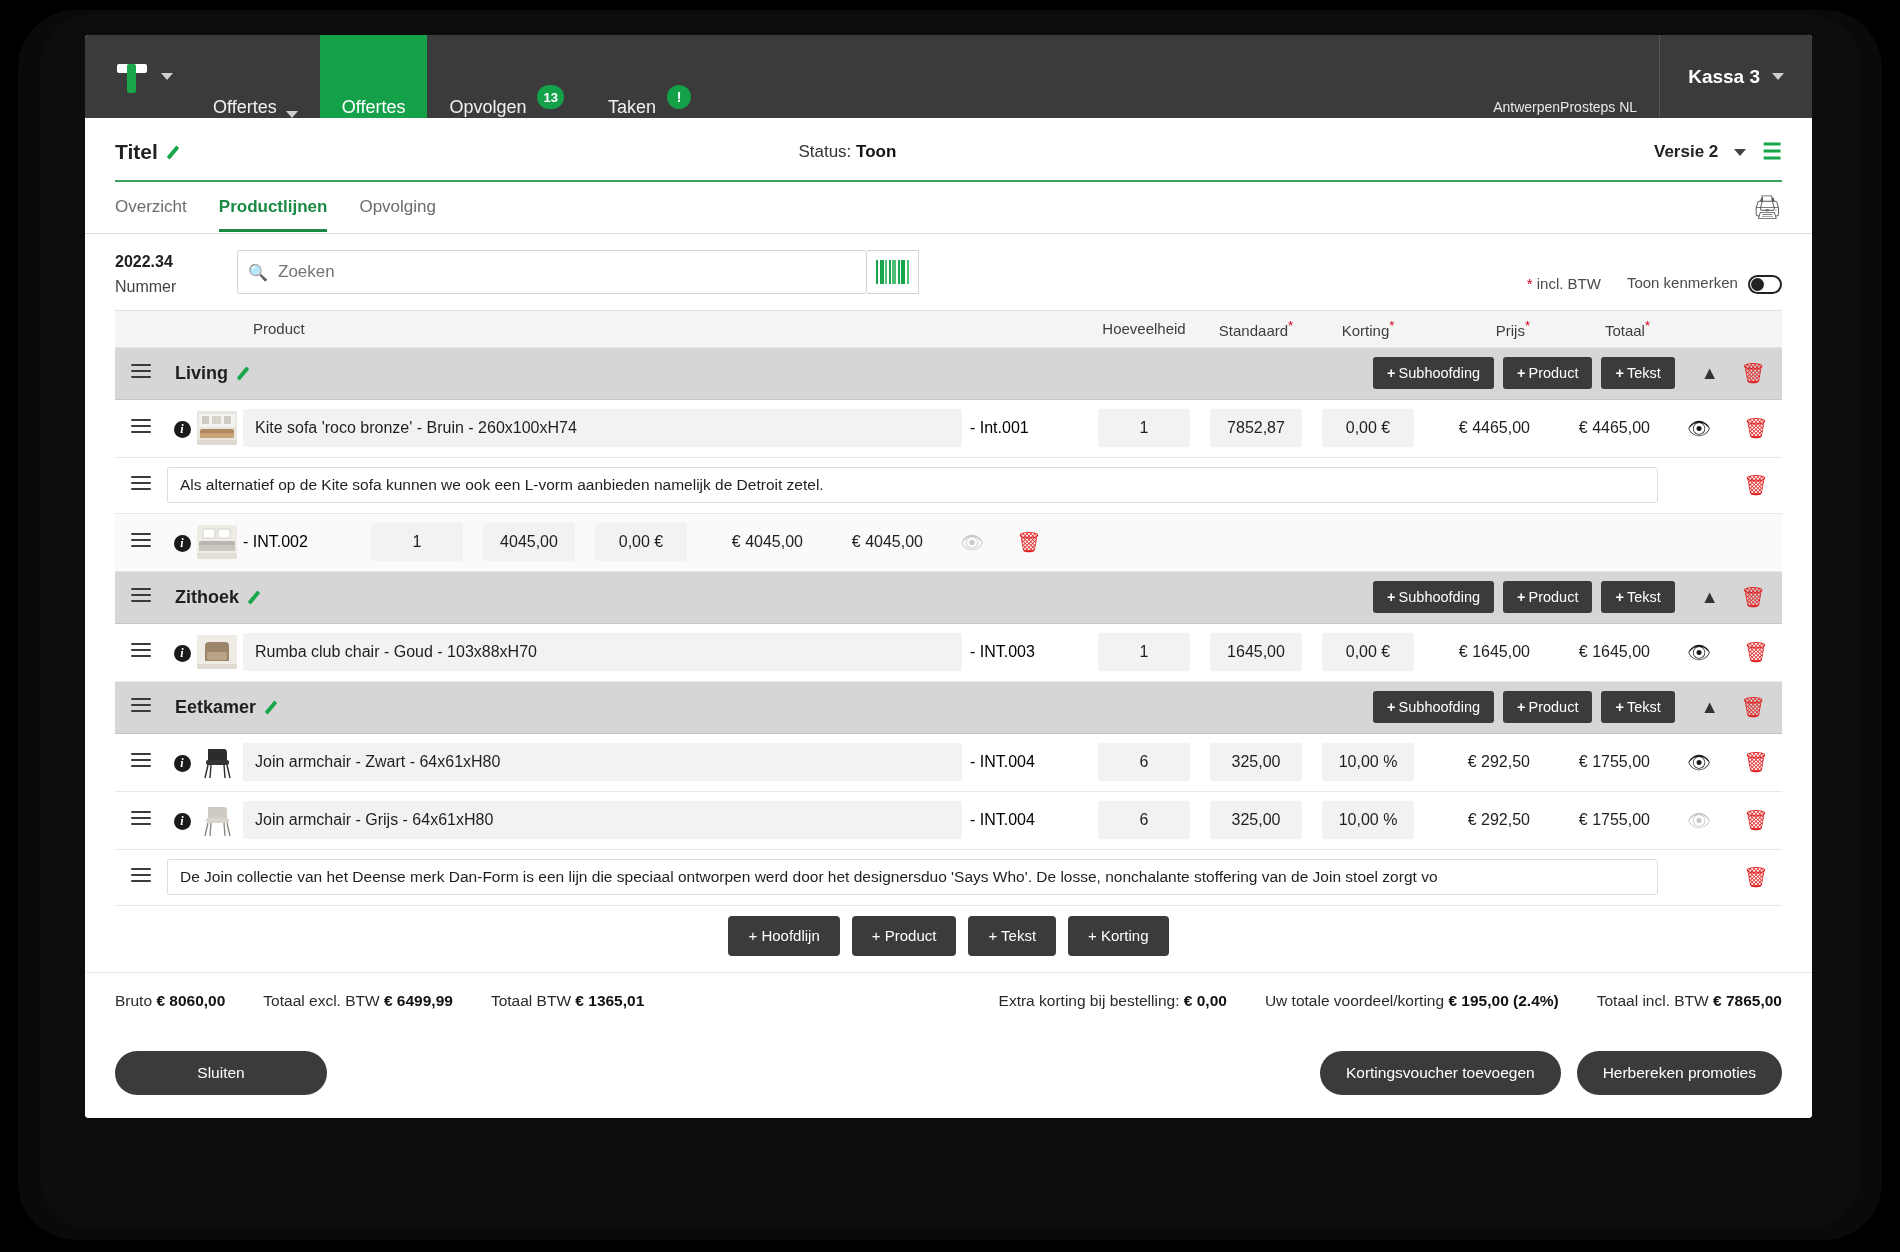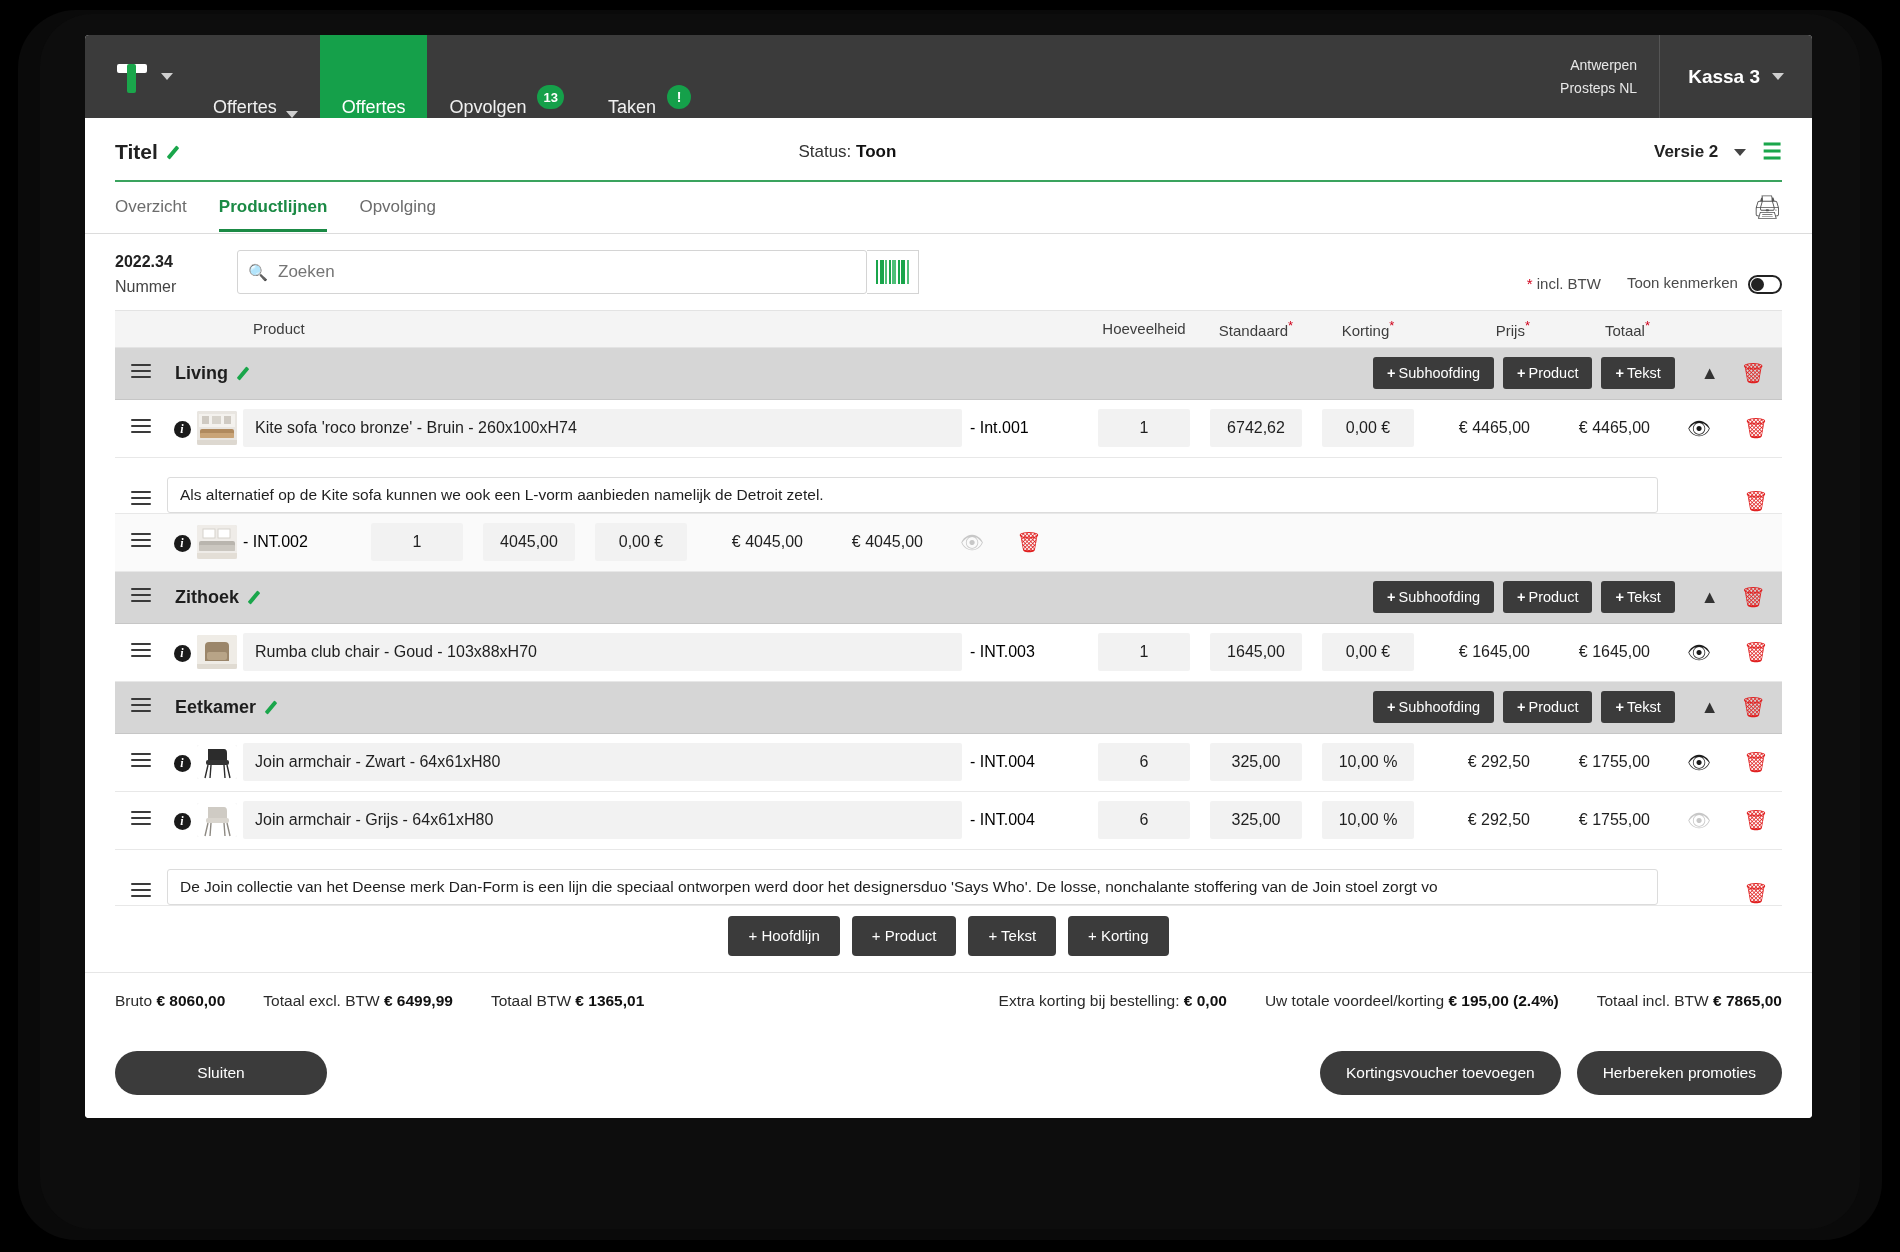--- a/index.html
+++ b/index.html
@@ -110,21 +110,21 @@
     font-weight: bold;
     width: 24px; height: 24px;
     border-radius: 12px;
     display: inline-flex;
     align-items: center; justify-content: center;
     position: relative; top: -9px;
     margin-left: 2px;
   }
   .nav-spacer { flex: 1 1 auto; }
   .nav-org {
-    display: flex; flex-direction: column;
+    display: flex; flex-direction: row;
     align-items: flex-end; justify-content: center;
     padding: 0 22px;
     font-size: 14px;
     color: #e8e8e8;
     line-height: 1.6;
     border-right: 1px solid #555;
   }
   .nav-user {
     display: flex; align-items: center;
     gap: 12px;
@@ -417,21 +417,21 @@
     color: #1f1f1f;
     text-align: center;
   }
   .money { font-size: 16px; color: #1f1f1f; padding-right: 12px; }
   .money.tot { padding-right: 18px; }
   .eye { font-size: 19px; color: #1a1a1a; cursor: pointer; }
   .eye.dim { color: #c7c7c7; }
 
   
   .trow {
-    display: flex; align-items: flex-end;
+    display: flex; align-items: center;
     height: 56px;
     background: #fff;
     border-bottom: 1px solid #e8e8e8;
   }
   .tnote {
     flex: 1 1 auto;
     height: 36px;
     line-height: 34px;
     border: 1px solid #dcdcdc;
     border-radius: 3px;
@@ -654,21 +654,21 @@
             <rect x="3" y="18" width="34" height="9" rx="2" fill="#b08a5e"></rect>
             <rect x="3" y="22" width="34" height="5" rx="1" fill="#c9a477"></rect>
             <rect x="0" y="29" width="40" height="5" fill="#ddd8d0"></rect>
           </svg>
         </div>
         <div class="c-prod">
           <span class="pname">Kite sofa 'roco bronze' - Bruin - 260x100xH74</span>
         </div>
         <div class="c-code">- Int.001</div>
         <div class="c-qty"><span class="cell-input">1</span></div>
-        <div class="c-std"><span class="cell-input">6742,62</span></div>
+        <div class="c-std"><span class="cell-input">7852,87</span></div>
         <div class="c-kor"><span class="cell-input">0,00 €</span></div>
         <div class="c-prijs money">€ 4465,00</div>
         <div class="c-tot money tot">€ 4465,00</div>
         <div class="c-eye"><span class="eye">👁</span></div>
         <div class="c-del"><span class="trash">🗑</span></div>
       </div>
 
       <div class="trow">
         <div class="c-drag">
           <span class="drag-handle"><span></span><span></span><span></span></span>

